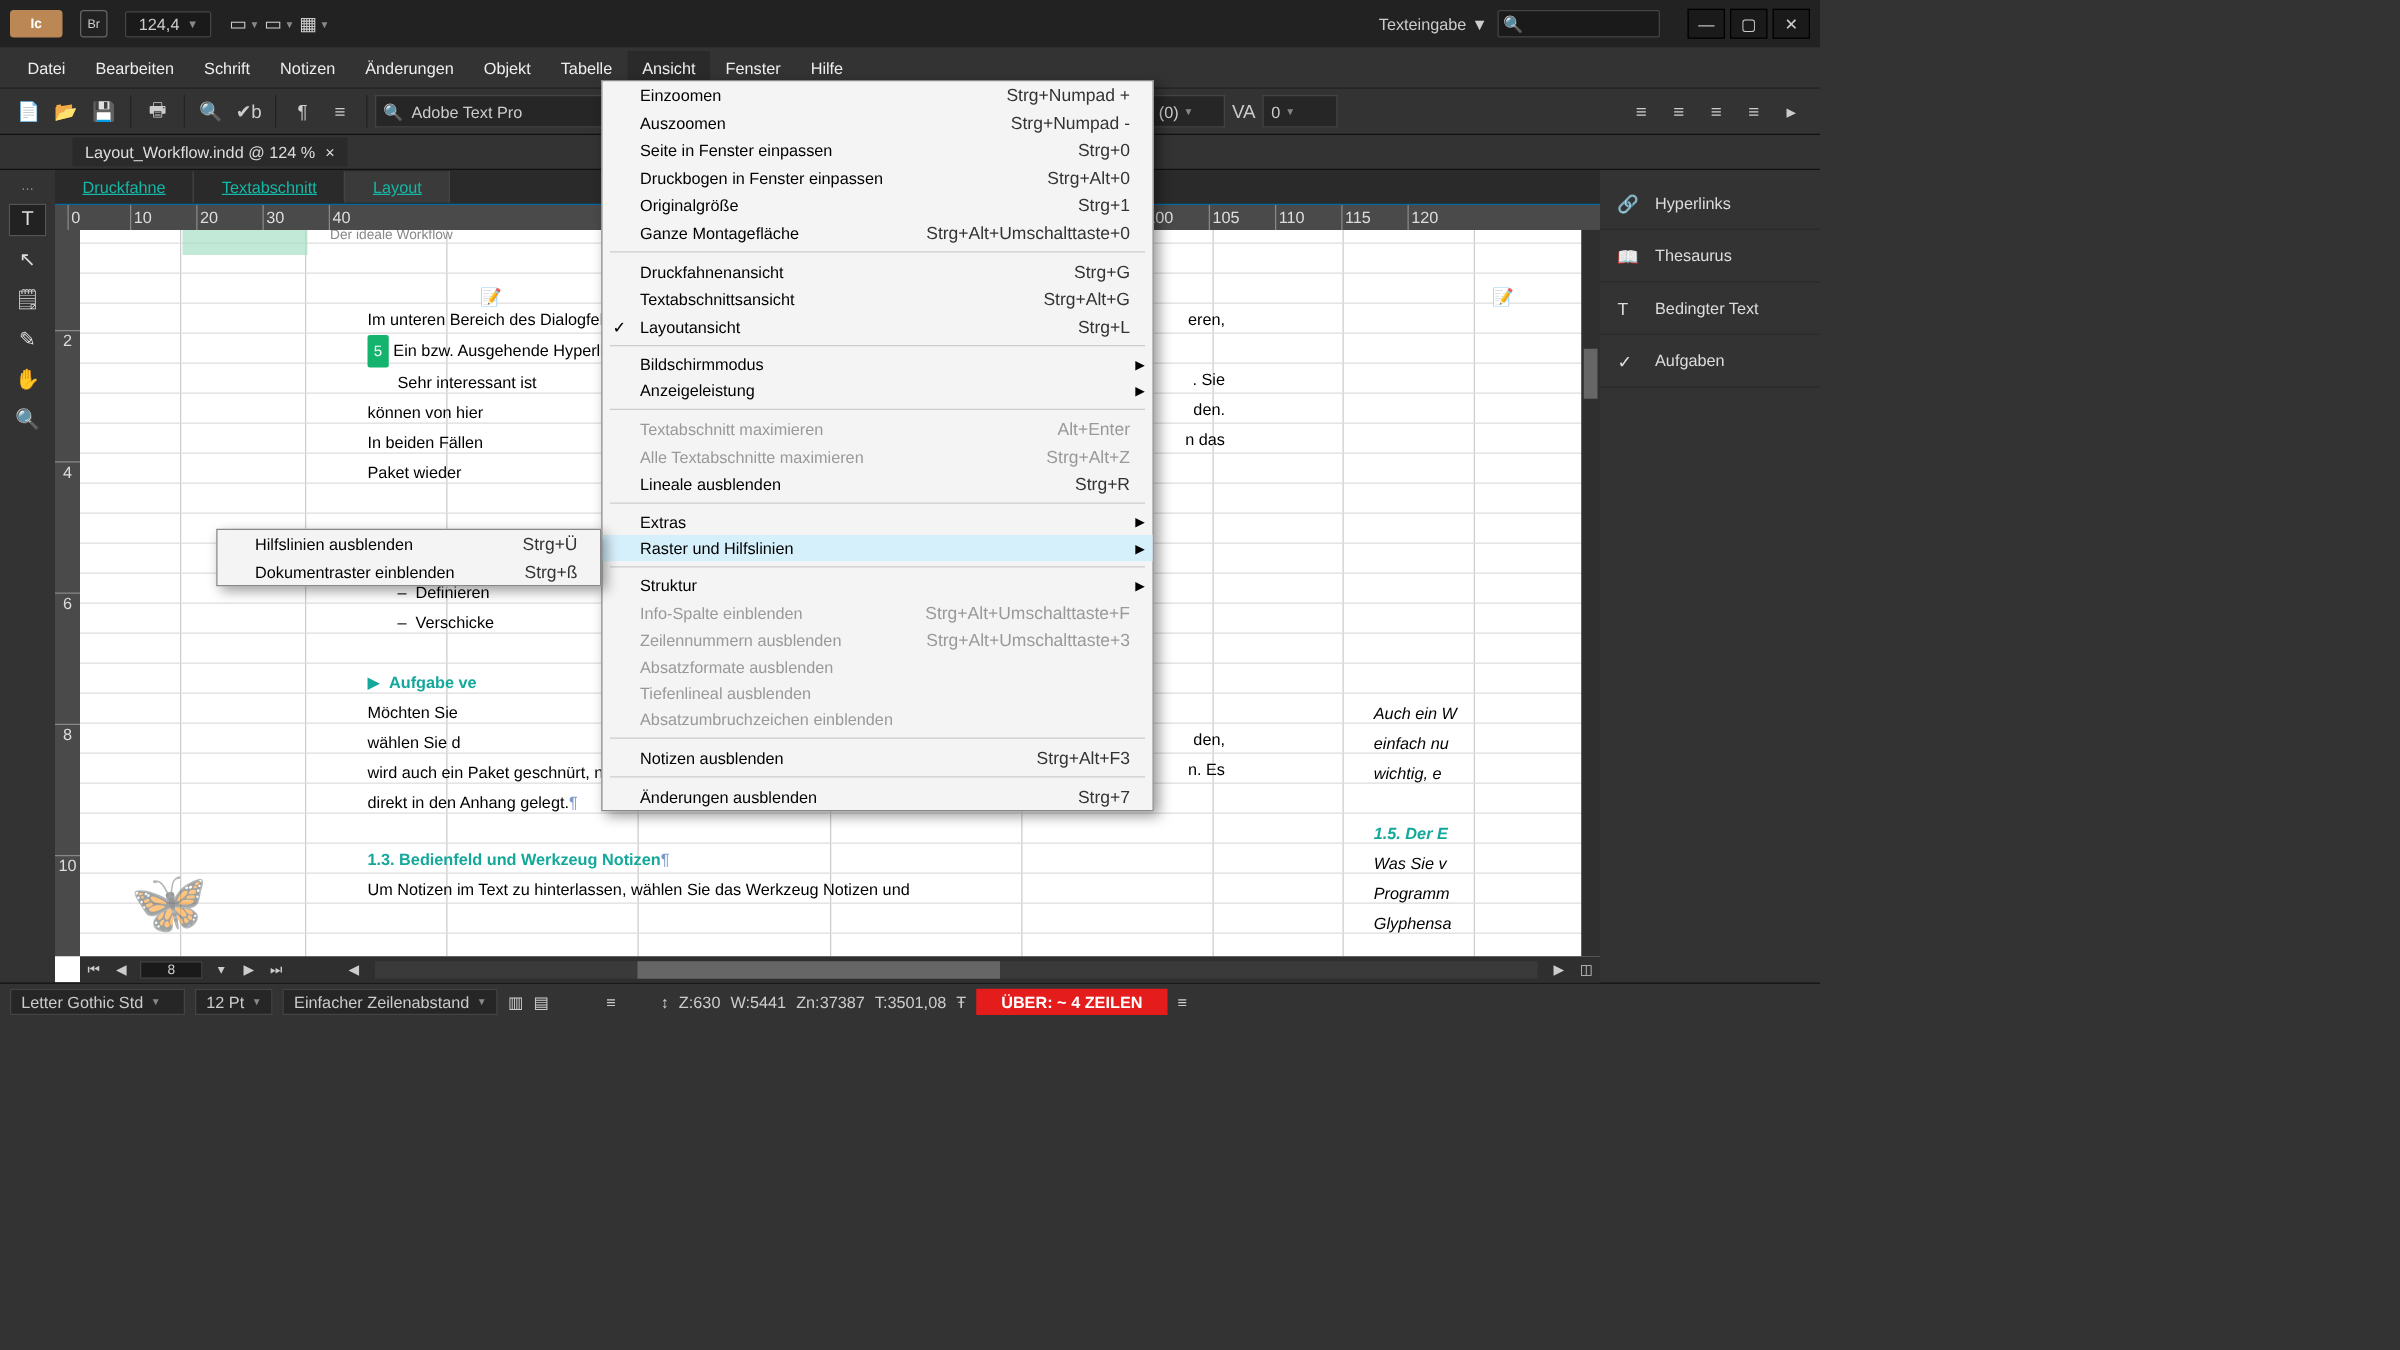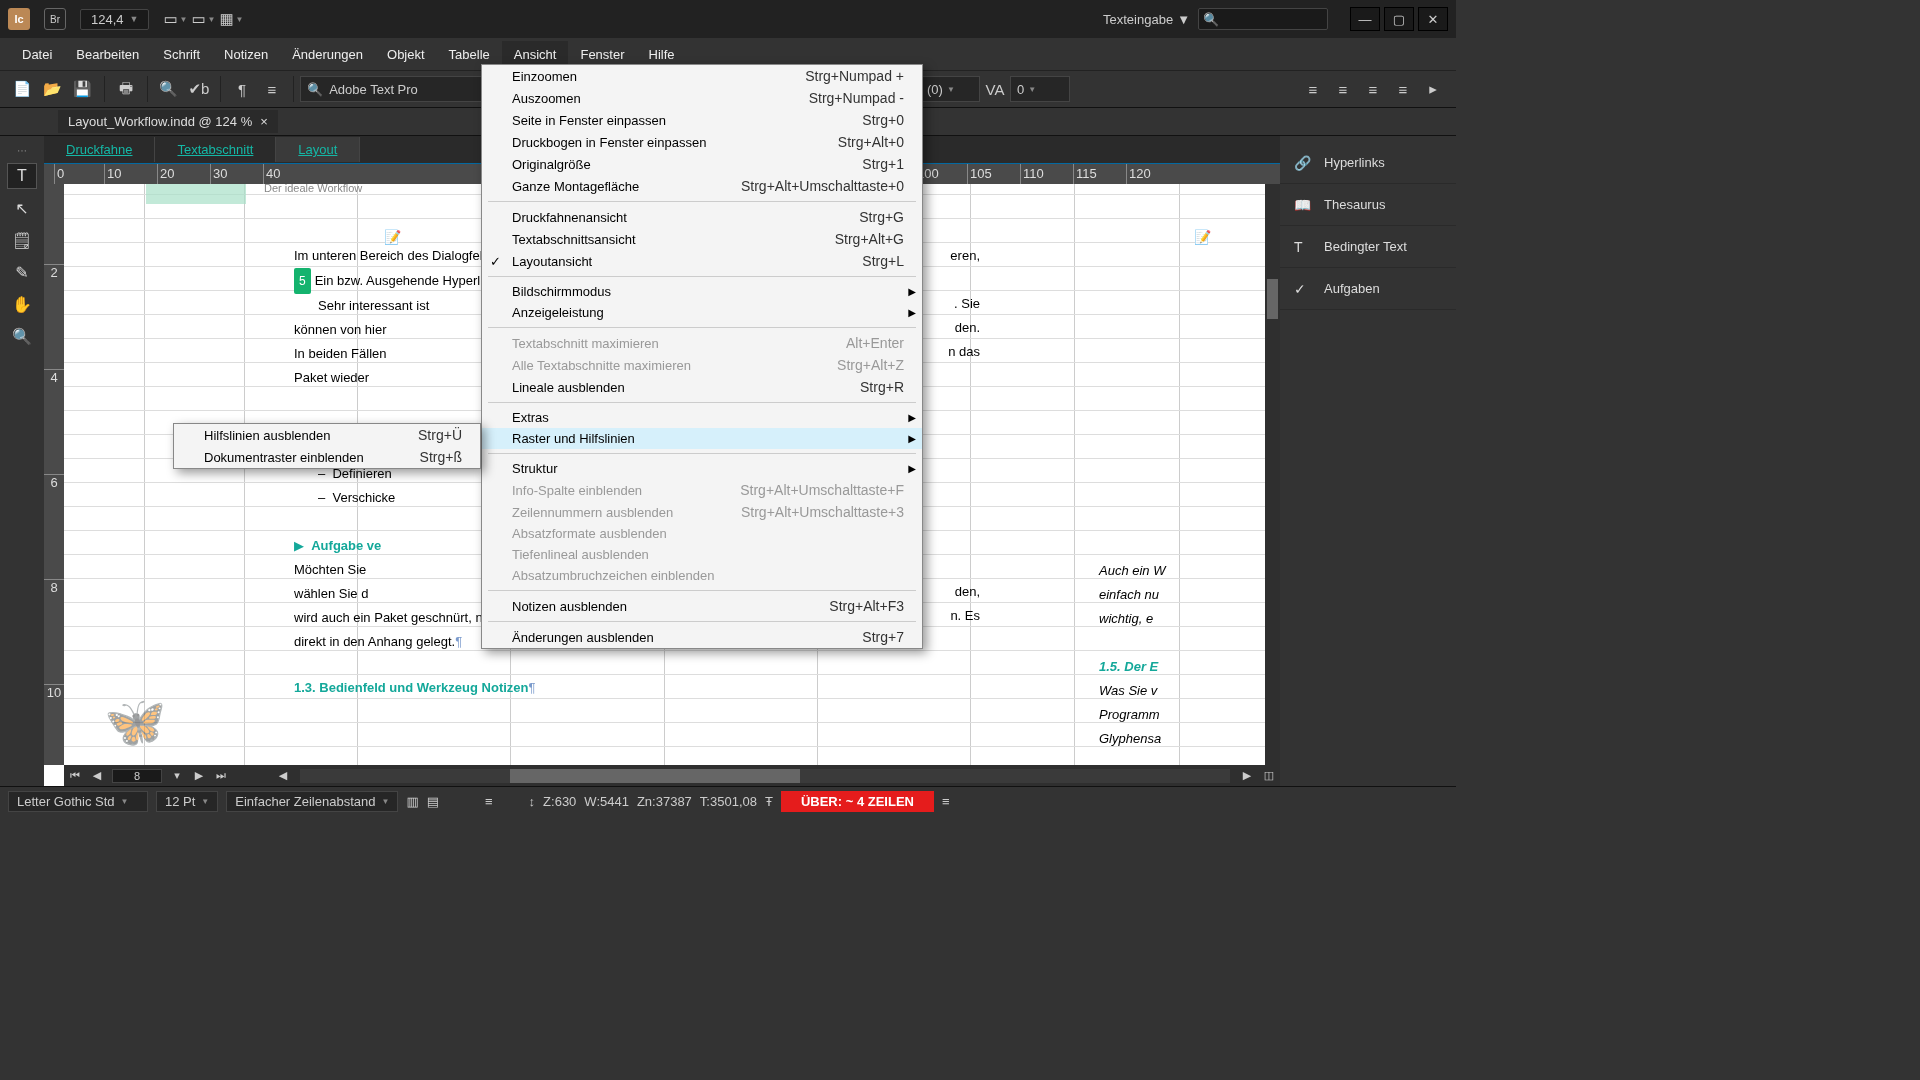--- a/index.html
+++ b/index.html
@@ -1,20 +1,20 @@
 <!DOCTYPE html>
 <html><head>
 <meta charset="utf-8">
 <style>
 * { margin:0; padding:0; box-sizing:border-box; font-family:"Segoe UI",Tahoma,sans-serif; font-size:13px; user-select:none; }
 body { background:#333; overflow:hidden; width:1456px; height:816px; position:relative; }
 
 
 .titlebar { height:38px; background:#222; display:flex; align-items:center; padding:0 8px; color:#ccc; }
-.titlebar .appicon { width:22px; height:22px; background:#b85; border-radius:3px; display:flex; align-items:center; justify-content:center; color:#fff; font-weight:bold; font-size:11px; margin-right:14px;}
+.titlebar .appicon { width:42px; height:22px; background:#b85; border-radius:3px; display:flex; align-items:center; justify-content:center; color:#fff; font-weight:bold; font-size:11px; margin-right:14px;}
 .titlebar .br { width:22px; height:22px; border:1px solid #666; border-radius:3px; display:flex; align-items:center; justify-content:center; font-size:10px; margin-right:14px;}
 .zoombox { background:#1a1a1a; border:1px solid #444; padding:2px 10px; border-radius:2px; display:flex; align-items:center; gap:6px; margin-right:14px;}
 .zoombox .arrow{font-size:9px;color:#888;}
 .tbicon { width:24px; height:24px; display:flex; align-items:center; justify-content:center; margin-right:4px; font-size:15px; color:#ccc;}
 .tbicon .arrow{font-size:8px;margin-left:2px;color:#888;}
 .titlebar .spacer{flex:1;}
 .mode { margin-right:8px; display:flex; align-items:center; gap:4px;}
 .search{ width:130px; height:22px; background:#1a1a1a; border:1px solid #444; border-radius:2px; display:flex; align-items:center; padding:0 4px;}
 .winbtns{display:flex; margin-left:18px; gap:0;}
 .winbtn{width:30px;height:24px;display:flex;align-items:center;justify-content:center;color:#ccc;font-size:13px;background:#1a1a1a;border:1px solid #000;margin-left:4px;}
@@ -280,20 +280,21 @@
         <div style="padding-left:24px;">–&nbsp;&nbsp;<span>Definieren</span></div>
         <div style="padding-left:24px;">–&nbsp;&nbsp;<span>Verschicke</span></div>
         <div style="height:24px;"></div>
         <div><span class="tri-g">▶</span>&nbsp;&nbsp;<span class="task">Aufgabe ve</span></div>
         <div><span>Möchten Sie</span></div>
         <div><span>wählen Sie d</span></div>
         <div><span>wird auch ein Paket geschnürt, nur in diesem Fall wird Ihr Standardschon</span></div>
         <div><span>direkt in den Anhang gelegt.</span><span class="pilcrow">¶</span></div>
         <div style="height:22px;"></div>
         <div><span class="task">1.3.   Bedienfeld und Werkzeug Notizen</span><span class="pilcrow">¶</span></div>
+        <div><span>Um Notizen im Text zu hinterlassen, wählen Sie das Werkzeug Notizen und</span></div>
       </div>
 
       <div style="position:absolute;top:60px;left:856px;width:60px;font-family:Georgia,serif;font-size:18px;line-height:24px;text-align:right;">
         <div>eren,</div>
         <div style="height:24px;"></div>
         <div>. Sie</div>
         <div>den.</div>
         <div>n das</div>
         <div style="height:216px;"></div>
         <div>den,</div>

